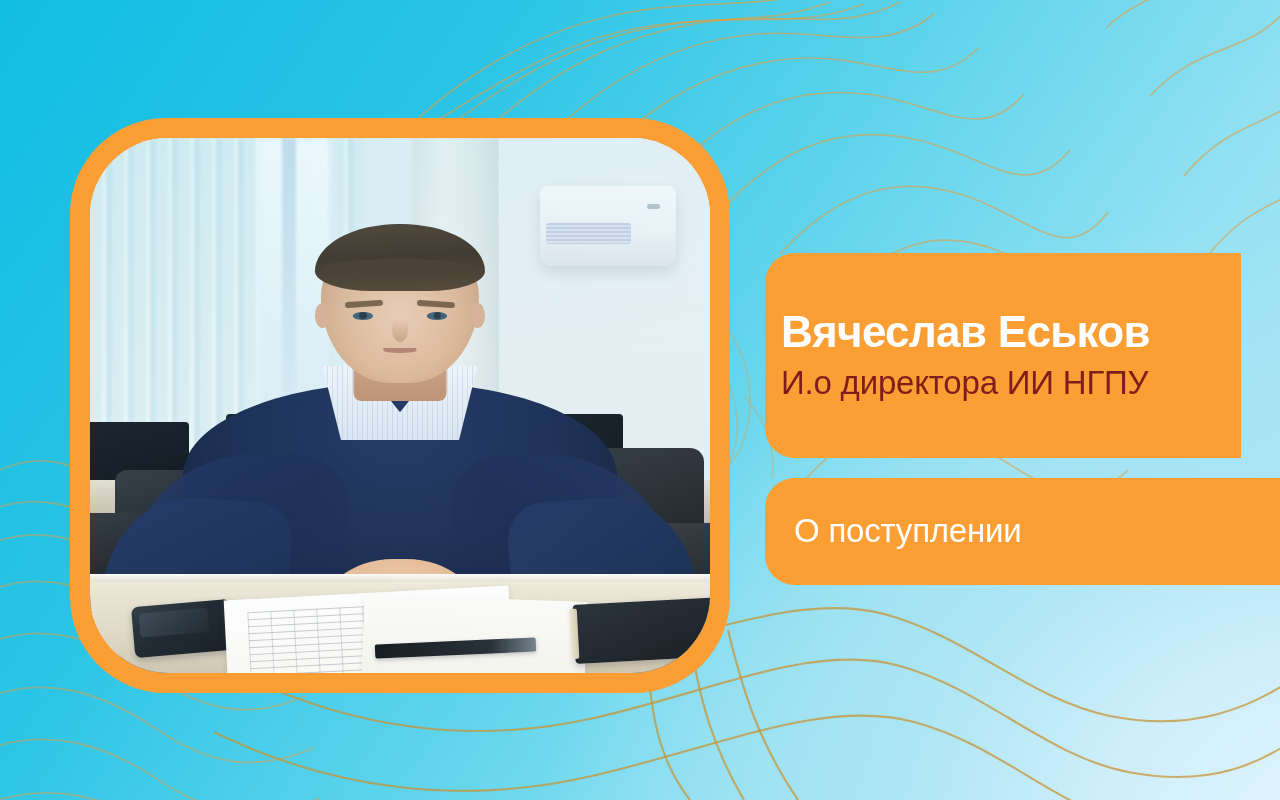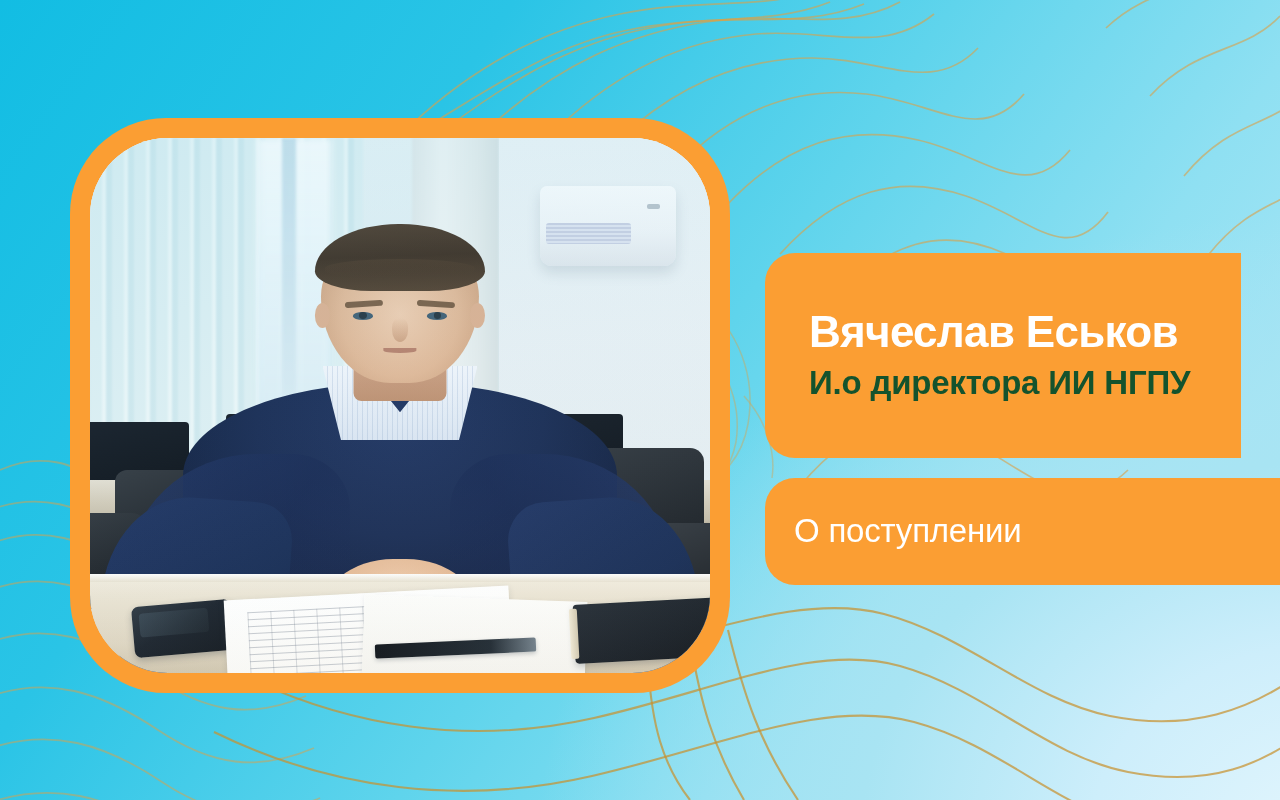--- a/index.html
+++ b/index.html
@@ -325,41 +325,41 @@
     border-radius:30px;
     z-index:6;
     display:flex;
     flex-direction:column;
     justify-content:center;
   }
   .card-name {
     left:765px; top:253px;
     width:476px; height:205px;
     border-radius:30px 0 0 30px;
-    padding-left:44px;
+    padding-left:16px;
   }
   .card-topic {
     left:765px; top:478px;
     width:609px; height:107px;
     border-radius:30px 0 0 30px;
     padding-left:29px;
   }
 
   .name-title {
     color:#ffffff;
     font-size:44px;
     font-weight:bold;
     letter-spacing:-.7px;
     line-height:1.04;
     white-space:nowrap;
   }
   .name-sub {
-    color:#14532d;
+    color:#7f1d1d;
     font-size:33px;
-    font-weight:700;
+    font-weight:400;
     letter-spacing:-.2px;
     line-height:1.12;
     margin-top:11px;
     white-space:nowrap;
   }
   .topic-line {
     color:#ffffff;
     font-size:33px;
     font-weight:400;
     letter-spacing:-.2px;

